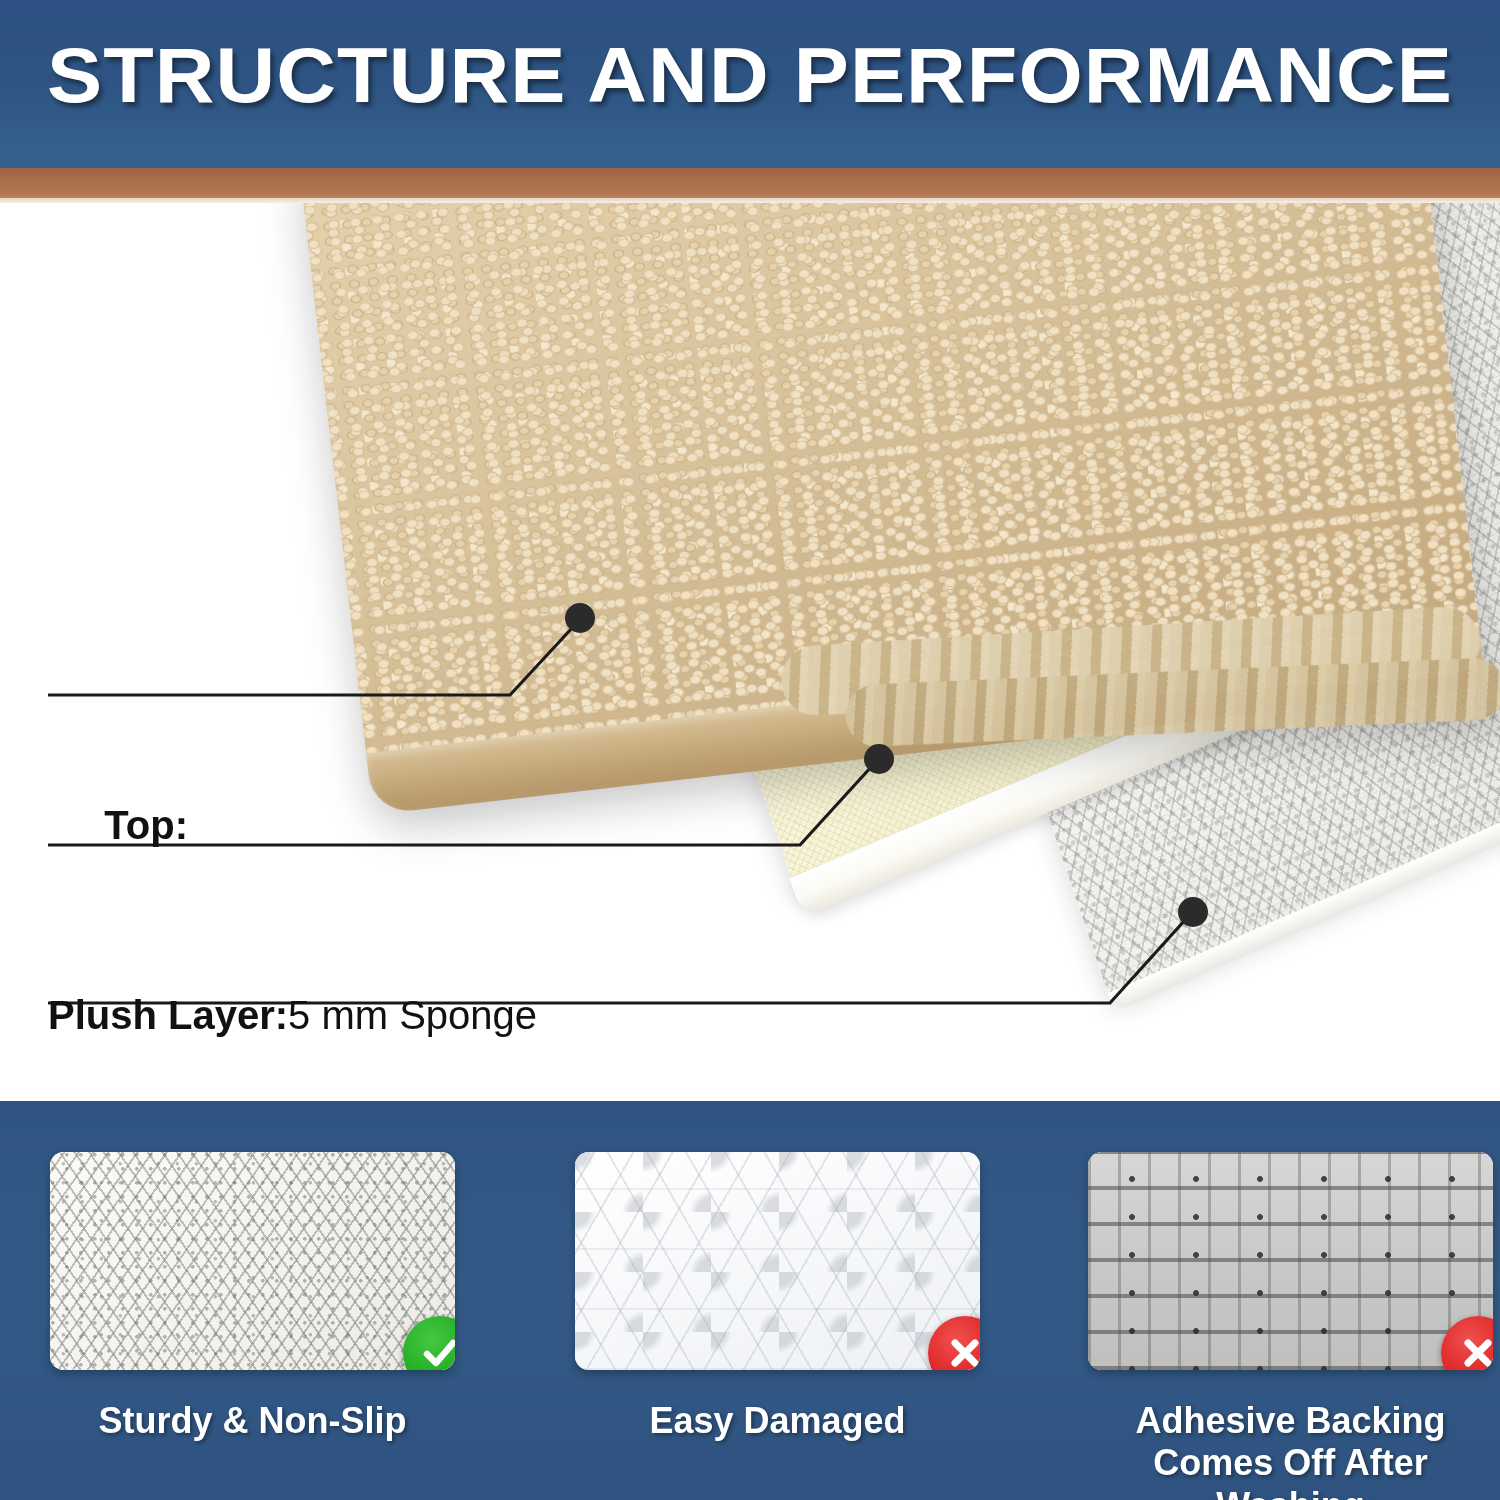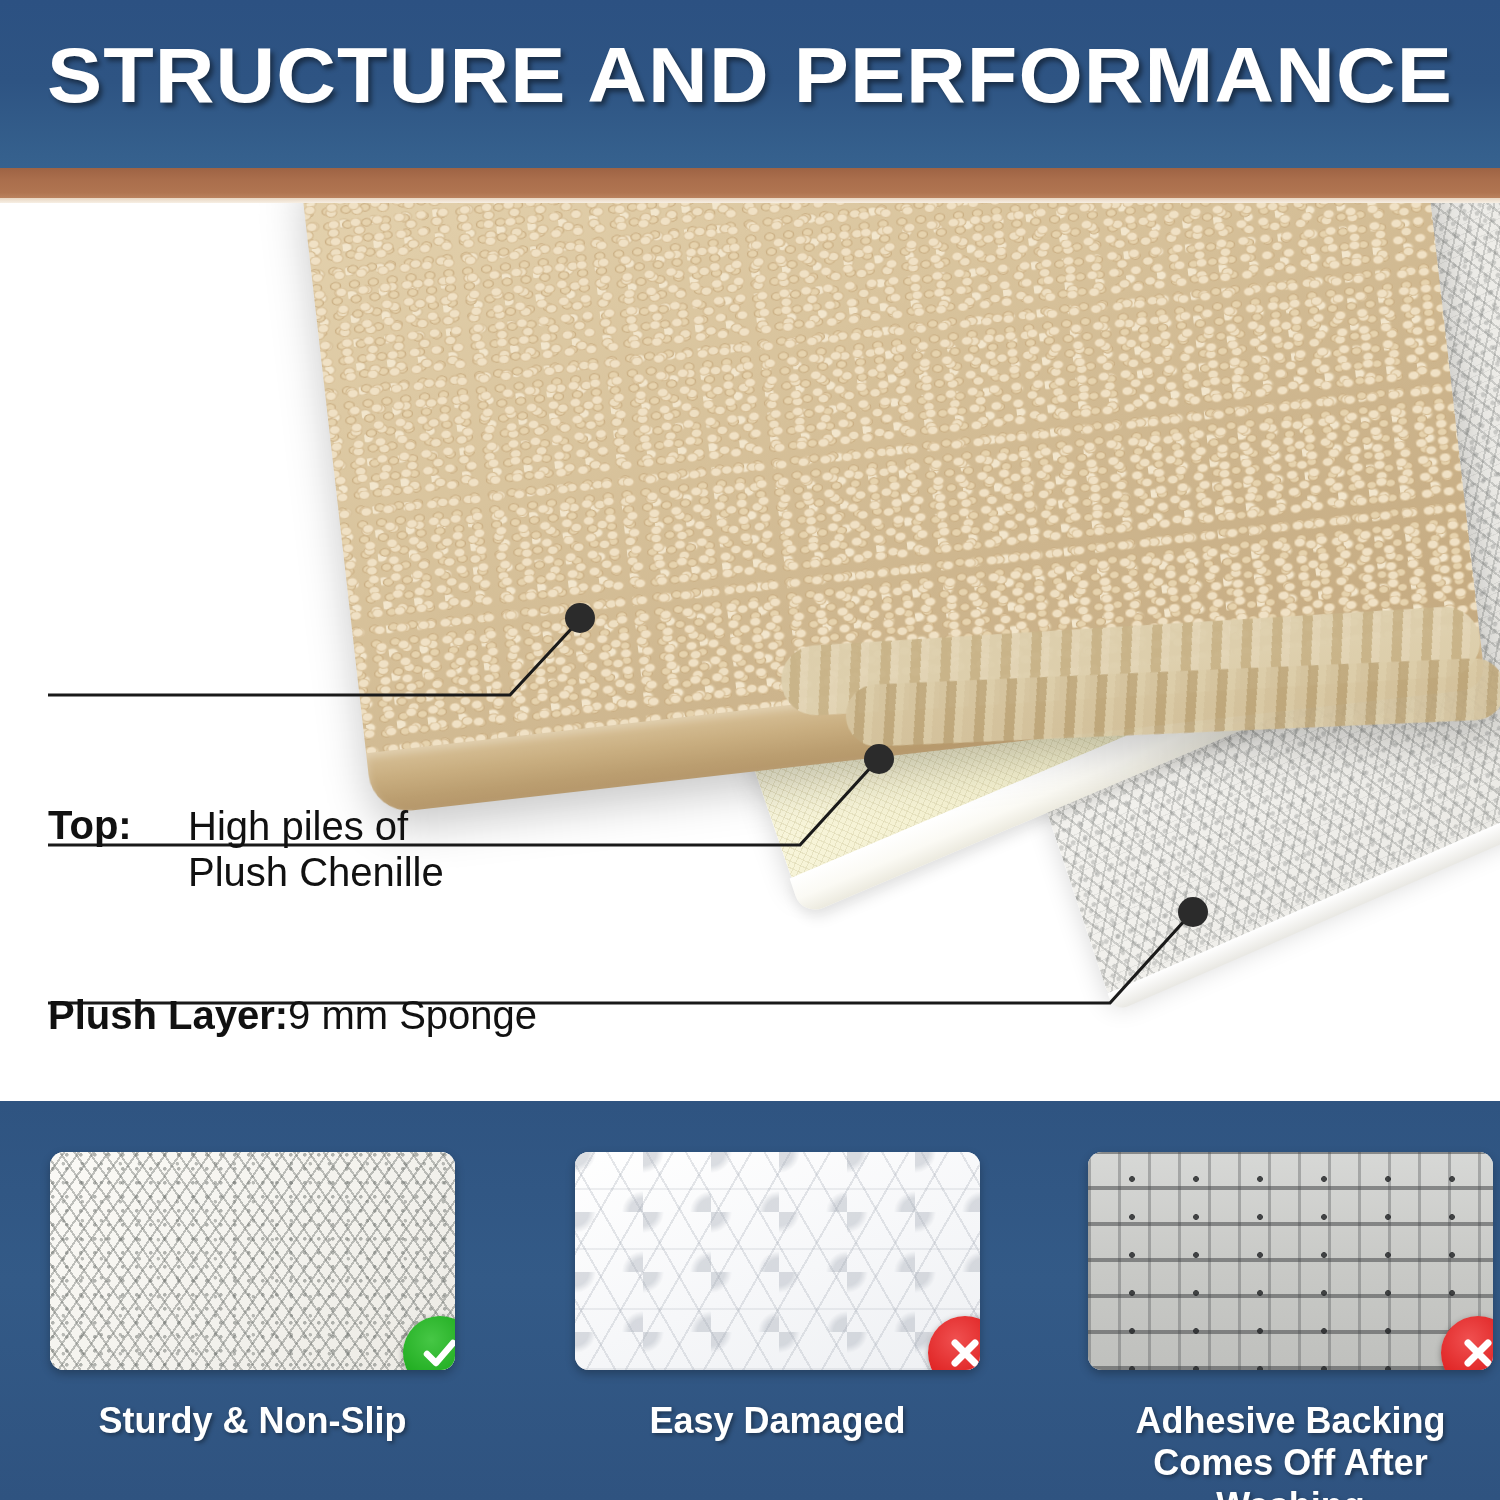--- a/index.html
+++ b/index.html
@@ -134,21 +134,21 @@
     transform:rotate(4deg);
     opacity:.92;
   }
 
   
   .callout{position:absolute;color:#111;}
   .callout .lbl{font-size:40px;font-weight:bold;color:#111;}
   .callout .val{font-size:40px;font-weight:normal;color:#111;}
 
   #callout-top{left:48px;top:600px;width:520px;}
-  #callout-top .row{display:flex;align-items:flex-start;}
+  #callout-top .row{display:flex;align-items:flex-start;text-align:right;}
   #callout-top .lbl{min-width:140px;}
   #callout-top .val{line-height:1.15;}
 
   #callout-middle{left:48px;top:790px;}
   .inline-row{display:flex;align-items:baseline;white-space:nowrap;}
 
   .leader{position:absolute;left:0;top:0;width:1500px;height:898px;pointer-events:none;}
 
   
   .band{
@@ -251,31 +251,27 @@
       <path d="M48 642 L800 642 L872 563" fill="none" stroke="#1a1a1a" stroke-width="3.2"></path>
       <circle cx="879" cy="556" r="15" fill="#2b2b2b"></circle>
 
       <path d="M48 800 L1110 800 L1186 716" fill="none" stroke="#1a1a1a" stroke-width="3.2"></path>
       <circle cx="1193" cy="709" r="15" fill="#2b2b2b"></circle>
     </svg>
 
     <div class="callout" id="callout-top">
       <div class="row">
         <span class="lbl">Top:</span>
-        <span class="val">
-          <span>High piles of</span><br>
-          <span>Plush Chenille</span>
-        </span>
       </div>
     </div>
 
     <div class="callout" id="callout-middle">
       <div class="inline-row">
         <span class="lbl">Plush Layer:</span>
-        <span class="val">9 mm Sponge</span>
+        <span class="val">5 mm Sponge</span>
       </div>
     </div>
 
   </div>
 
   <div class="band">
     <div class="cards">
 
       <div class="card" id="card-0">
         <div class="thumb">

